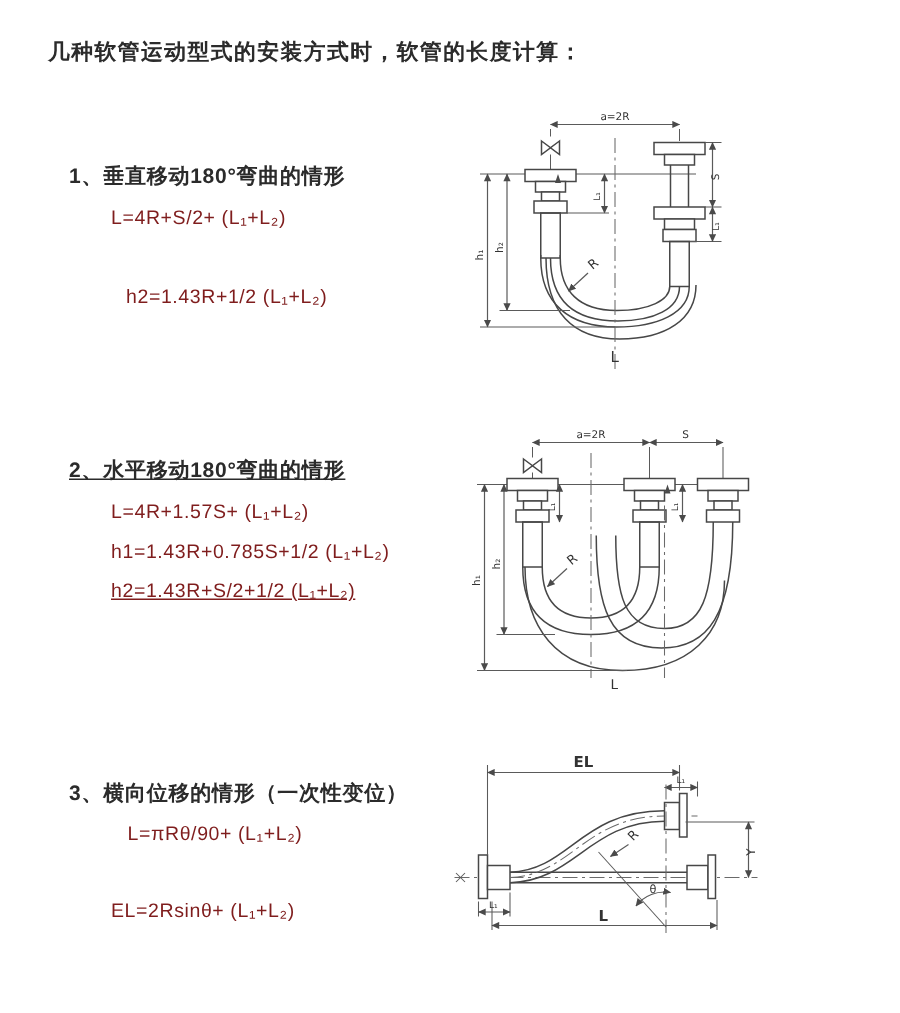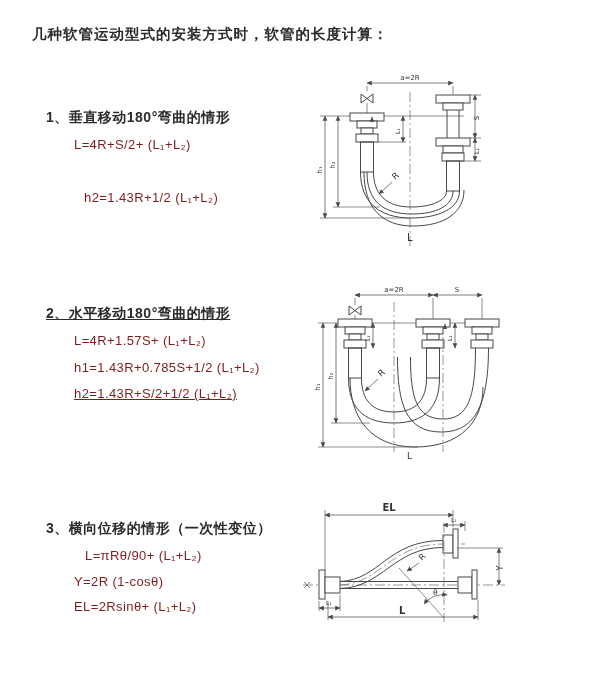--- a/index.html
+++ b/index.html
@@ -210,21 +210,20 @@
     <g>
       <line class="dim" x1="68" y1="97" x2="55" y2="109" marker-end="url(#ae)"></line>
       <text x="71" y="95" font-size="8.5" transform="rotate(-40 71 95)">R</text>
     </g>
 
     <text x="97" y="177" font-size="9">L</text>
   </svg>
 
   <div class="heading" style="left:46px;top:520px;">3、横向位移的情形（一次性变位）</div>
   <div class="formula" style="left:85px;top:548px;">L=πRθ/90+ (L₁+L₂)</div>
-  <div class="formula" style="left:74px;top:574px;">Y=2R (1-cosθ)</div>
   <div class="formula" style="left:74px;top:599px;text-align:right;">EL=2Rsinθ+ (L₁+L₂)</div>
 
   <svg class="diag" style="left:295px;top:498px;" width="296" height="150" viewBox="0 0 296 150">
 
     <g>
       <line class="cl" x1="8" y1="87" x2="210" y2="87"></line>
       <line class="thin" x1="9" y1="84" x2="15" y2="90"></line>
       <line class="thin" x1="9" y1="90" x2="15" y2="84"></line>
     </g>
 

